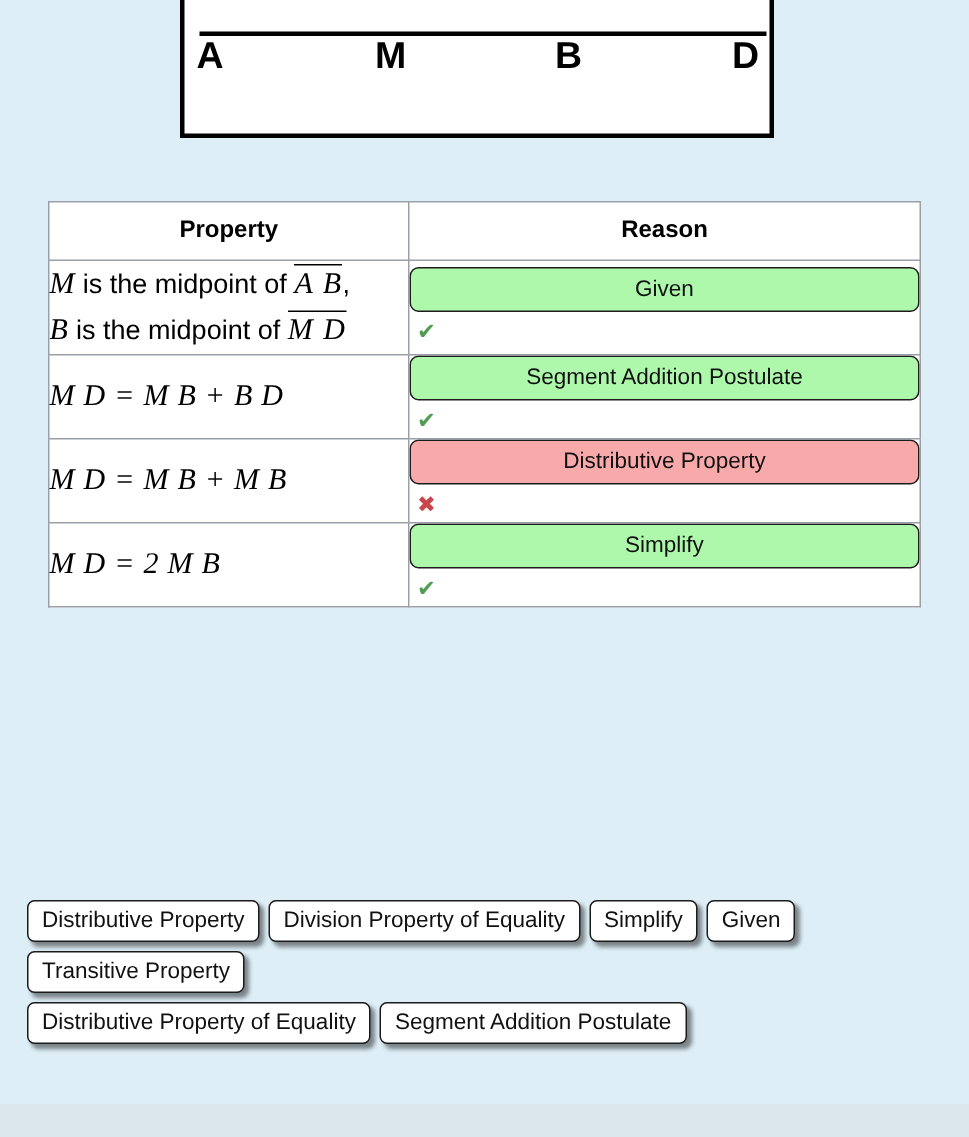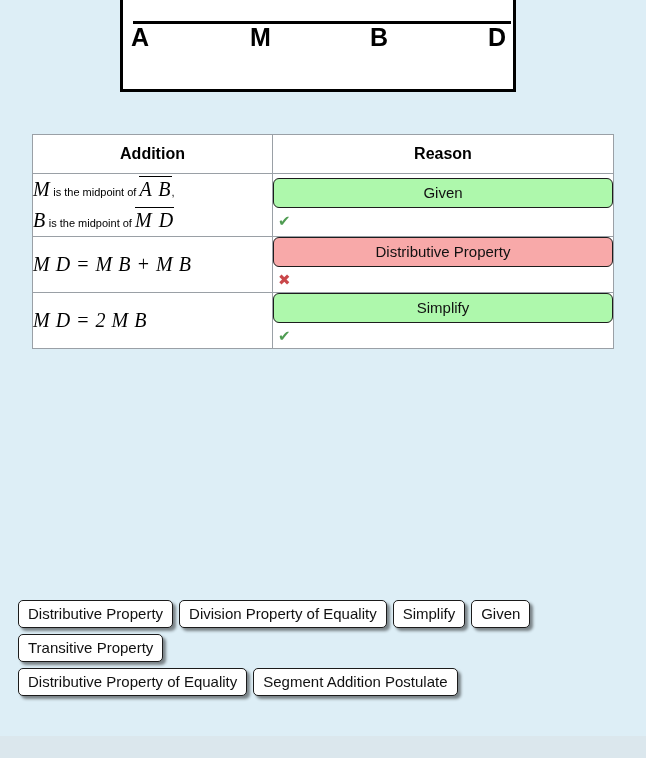--- a/index.html
+++ b/index.html
@@ -106,21 +106,21 @@
     border-top: 1.5px solid #000;
     padding-top: 1px;
     display: inline-block;
     line-height: 1.1;
     letter-spacing: 1px;
     text-align: right;
   }
   .plaintext {
     font-family: "Liberation Sans", sans-serif;
     font-style: normal;
-    font-size: 11px;
+    font-size: 18px;
   }
 
   td.reason-cell {
     padding: 7px 8px 5px 5px;
   }
   .answer-chip {
     display: block;
     box-sizing: border-box;
     width: 100%;
     height: 30px;
@@ -184,21 +184,21 @@
   <div id="segment-line"></div>
   <div class="point-label" id="point-a">A</div>
   <div class="point-label" id="point-m">M</div>
   <div class="point-label" id="point-b">B</div>
   <div class="point-label" id="point-d">D</div>
 </div>
 
 <table id="proof-table">
   <thead>
     <tr>
-      <th class="col-statement">Addition</th>
+      <th class="col-statement">Property</th>
       <th class="col-reason">Reason</th>
     </tr>
   </thead>
   <tbody>
 
     <tr>
       <td class="statement-cell">
         <div class="stmt-line">
           <span class="mvar">M</span><span class="plaintext"> is the midpoint of </span><span class="overbar">A B</span><span class="plaintext">,</span>
         </div>
@@ -206,20 +206,31 @@
           <span class="mvar">B</span><span class="plaintext"> is the midpoint of </span><span class="overbar">M D</span><span class="plaintext"></span>
         </div>
       </td>
       <td class="reason-cell">
         <span class="answer-chip correct">Given</span>
         <span class="mark check">✔</span>
       </td>
     </tr>
 
 
+    <tr>
+      <td class="statement-cell">
+        <div class="stmt-line">
+          <span class="mvar">M D = M B + B D</span>
+        </div>
+      </td>
+      <td class="reason-cell">
+        <span class="answer-chip correct">Segment Addition Postulate</span>
+        <span class="mark check">✔</span>
+      </td>
+    </tr>
 
     <tr>
       <td class="statement-cell">
         <div class="stmt-line">
           <span class="mvar">M D = M B + M B</span>
         </div>
       </td>
       <td class="reason-cell">
         <span class="answer-chip incorrect">Distributive Property</span>
         <span class="mark cross">✖</span>

